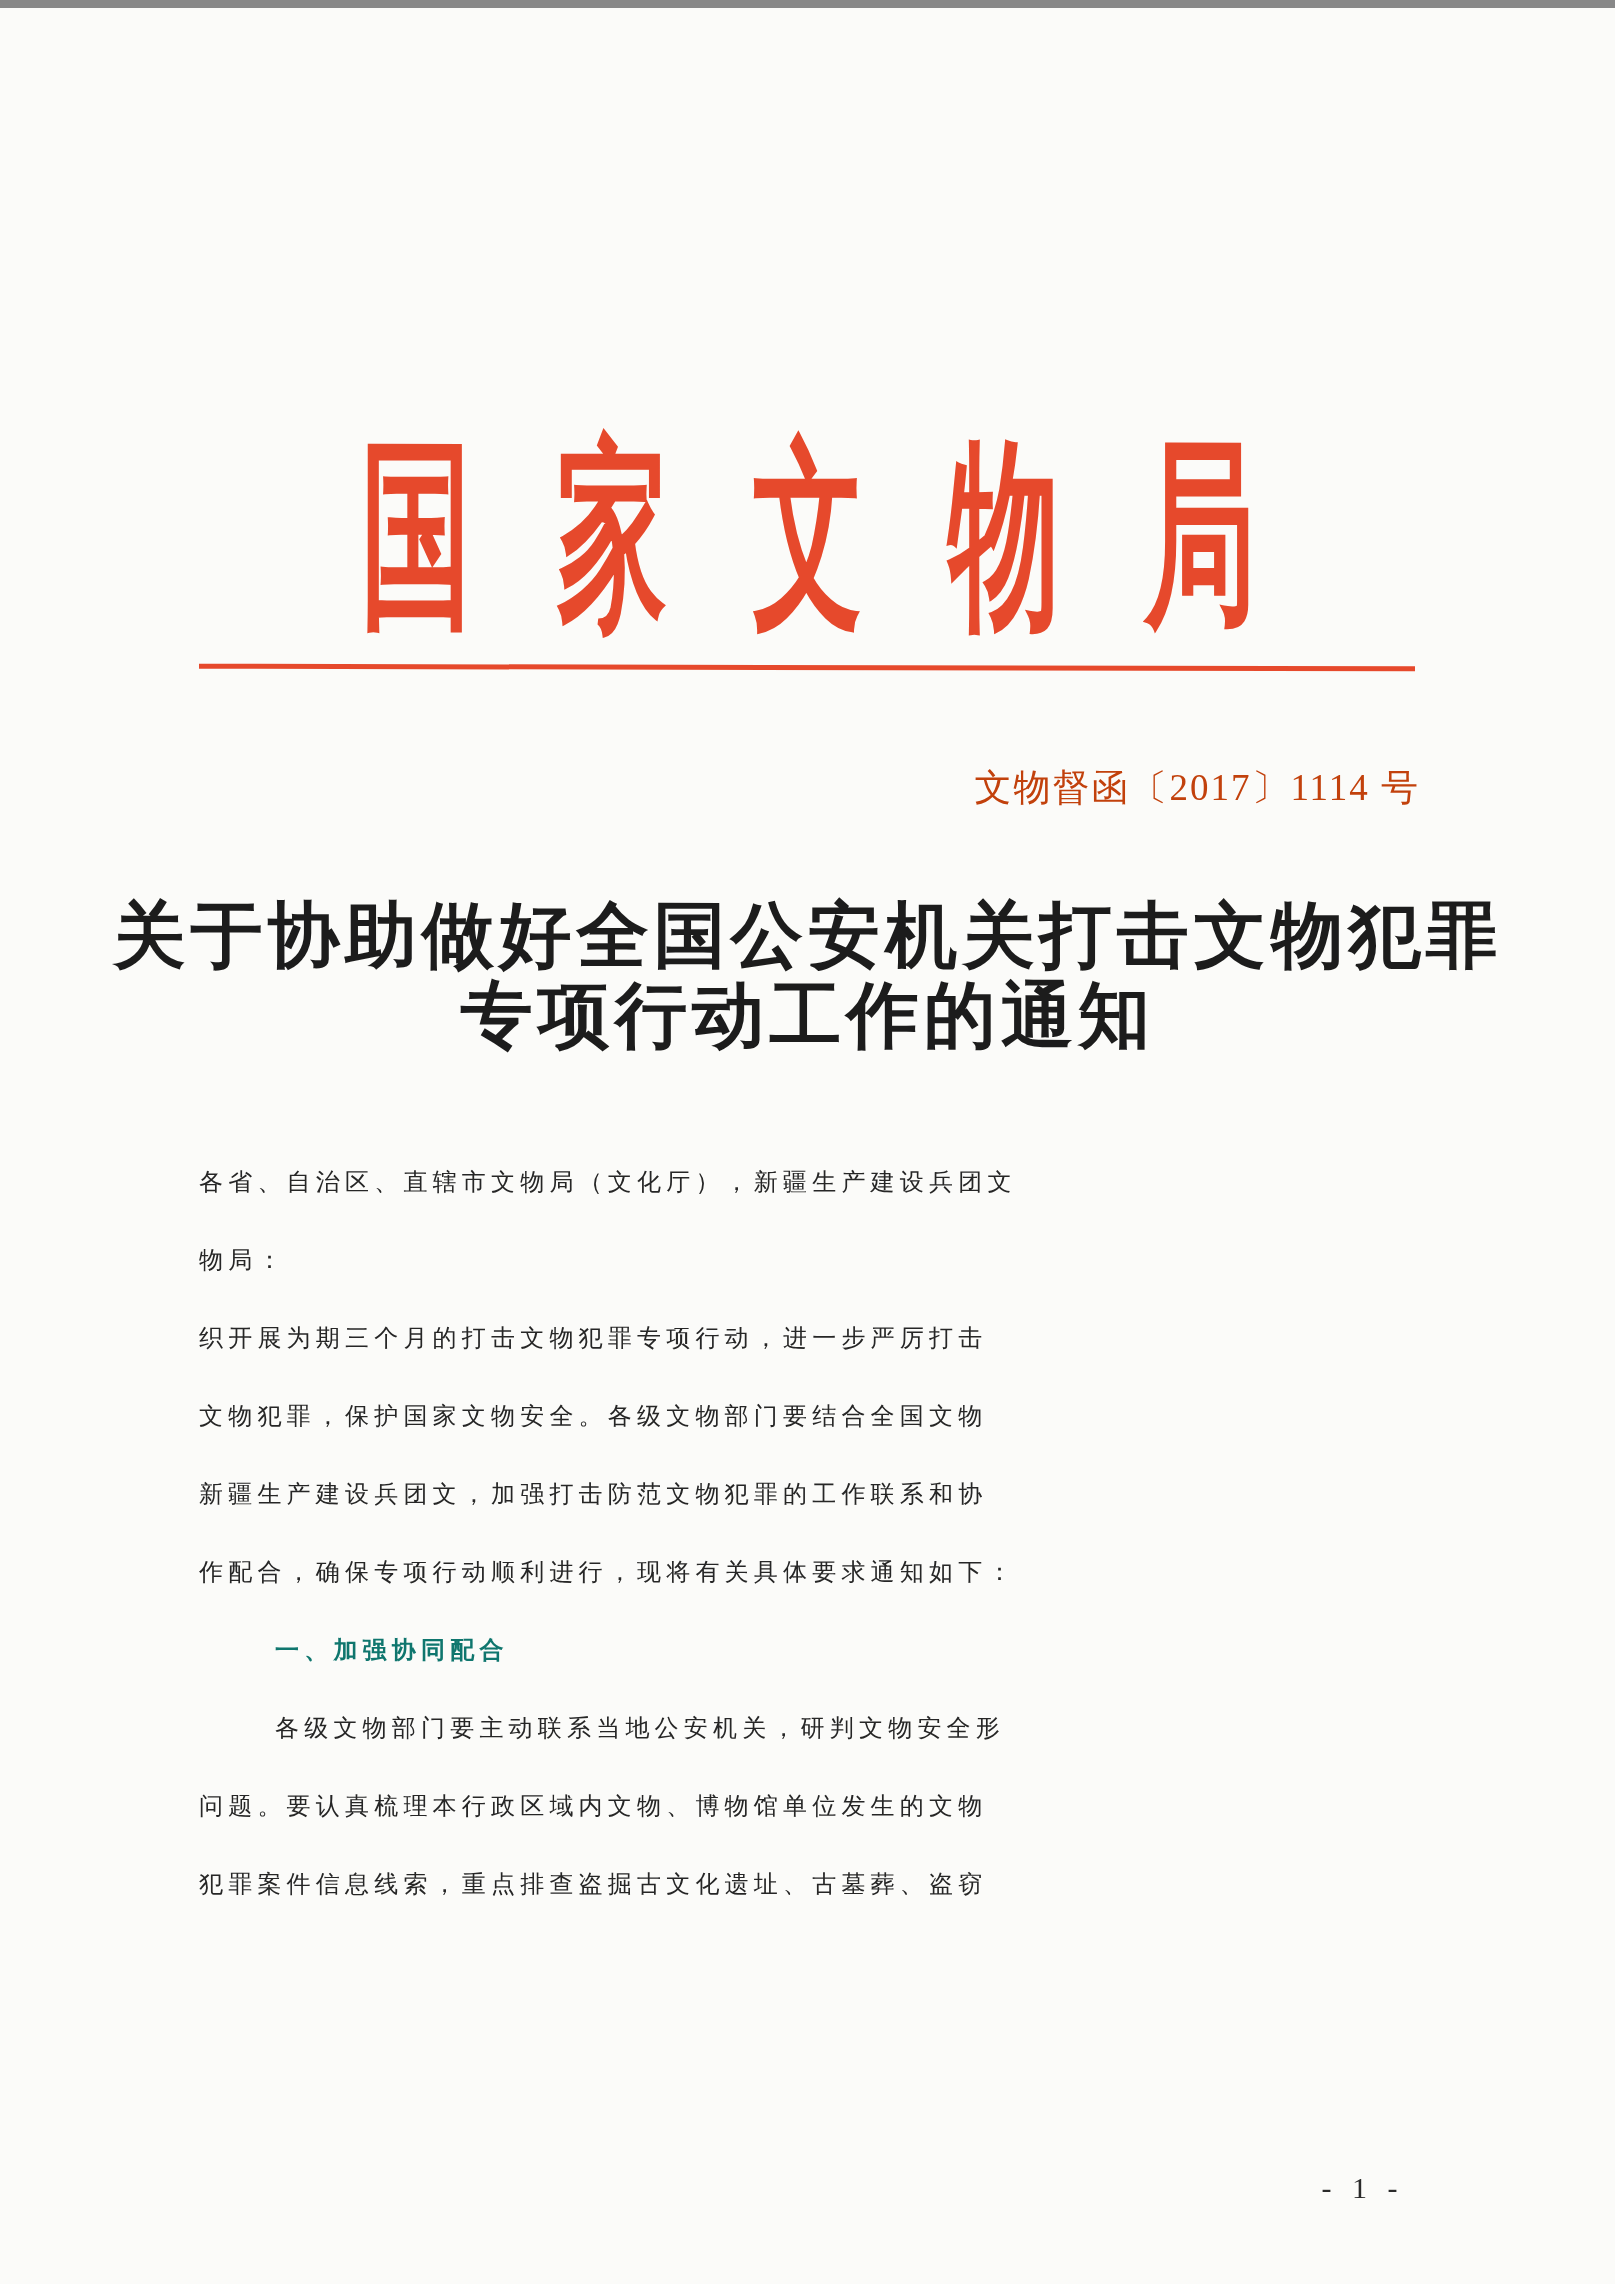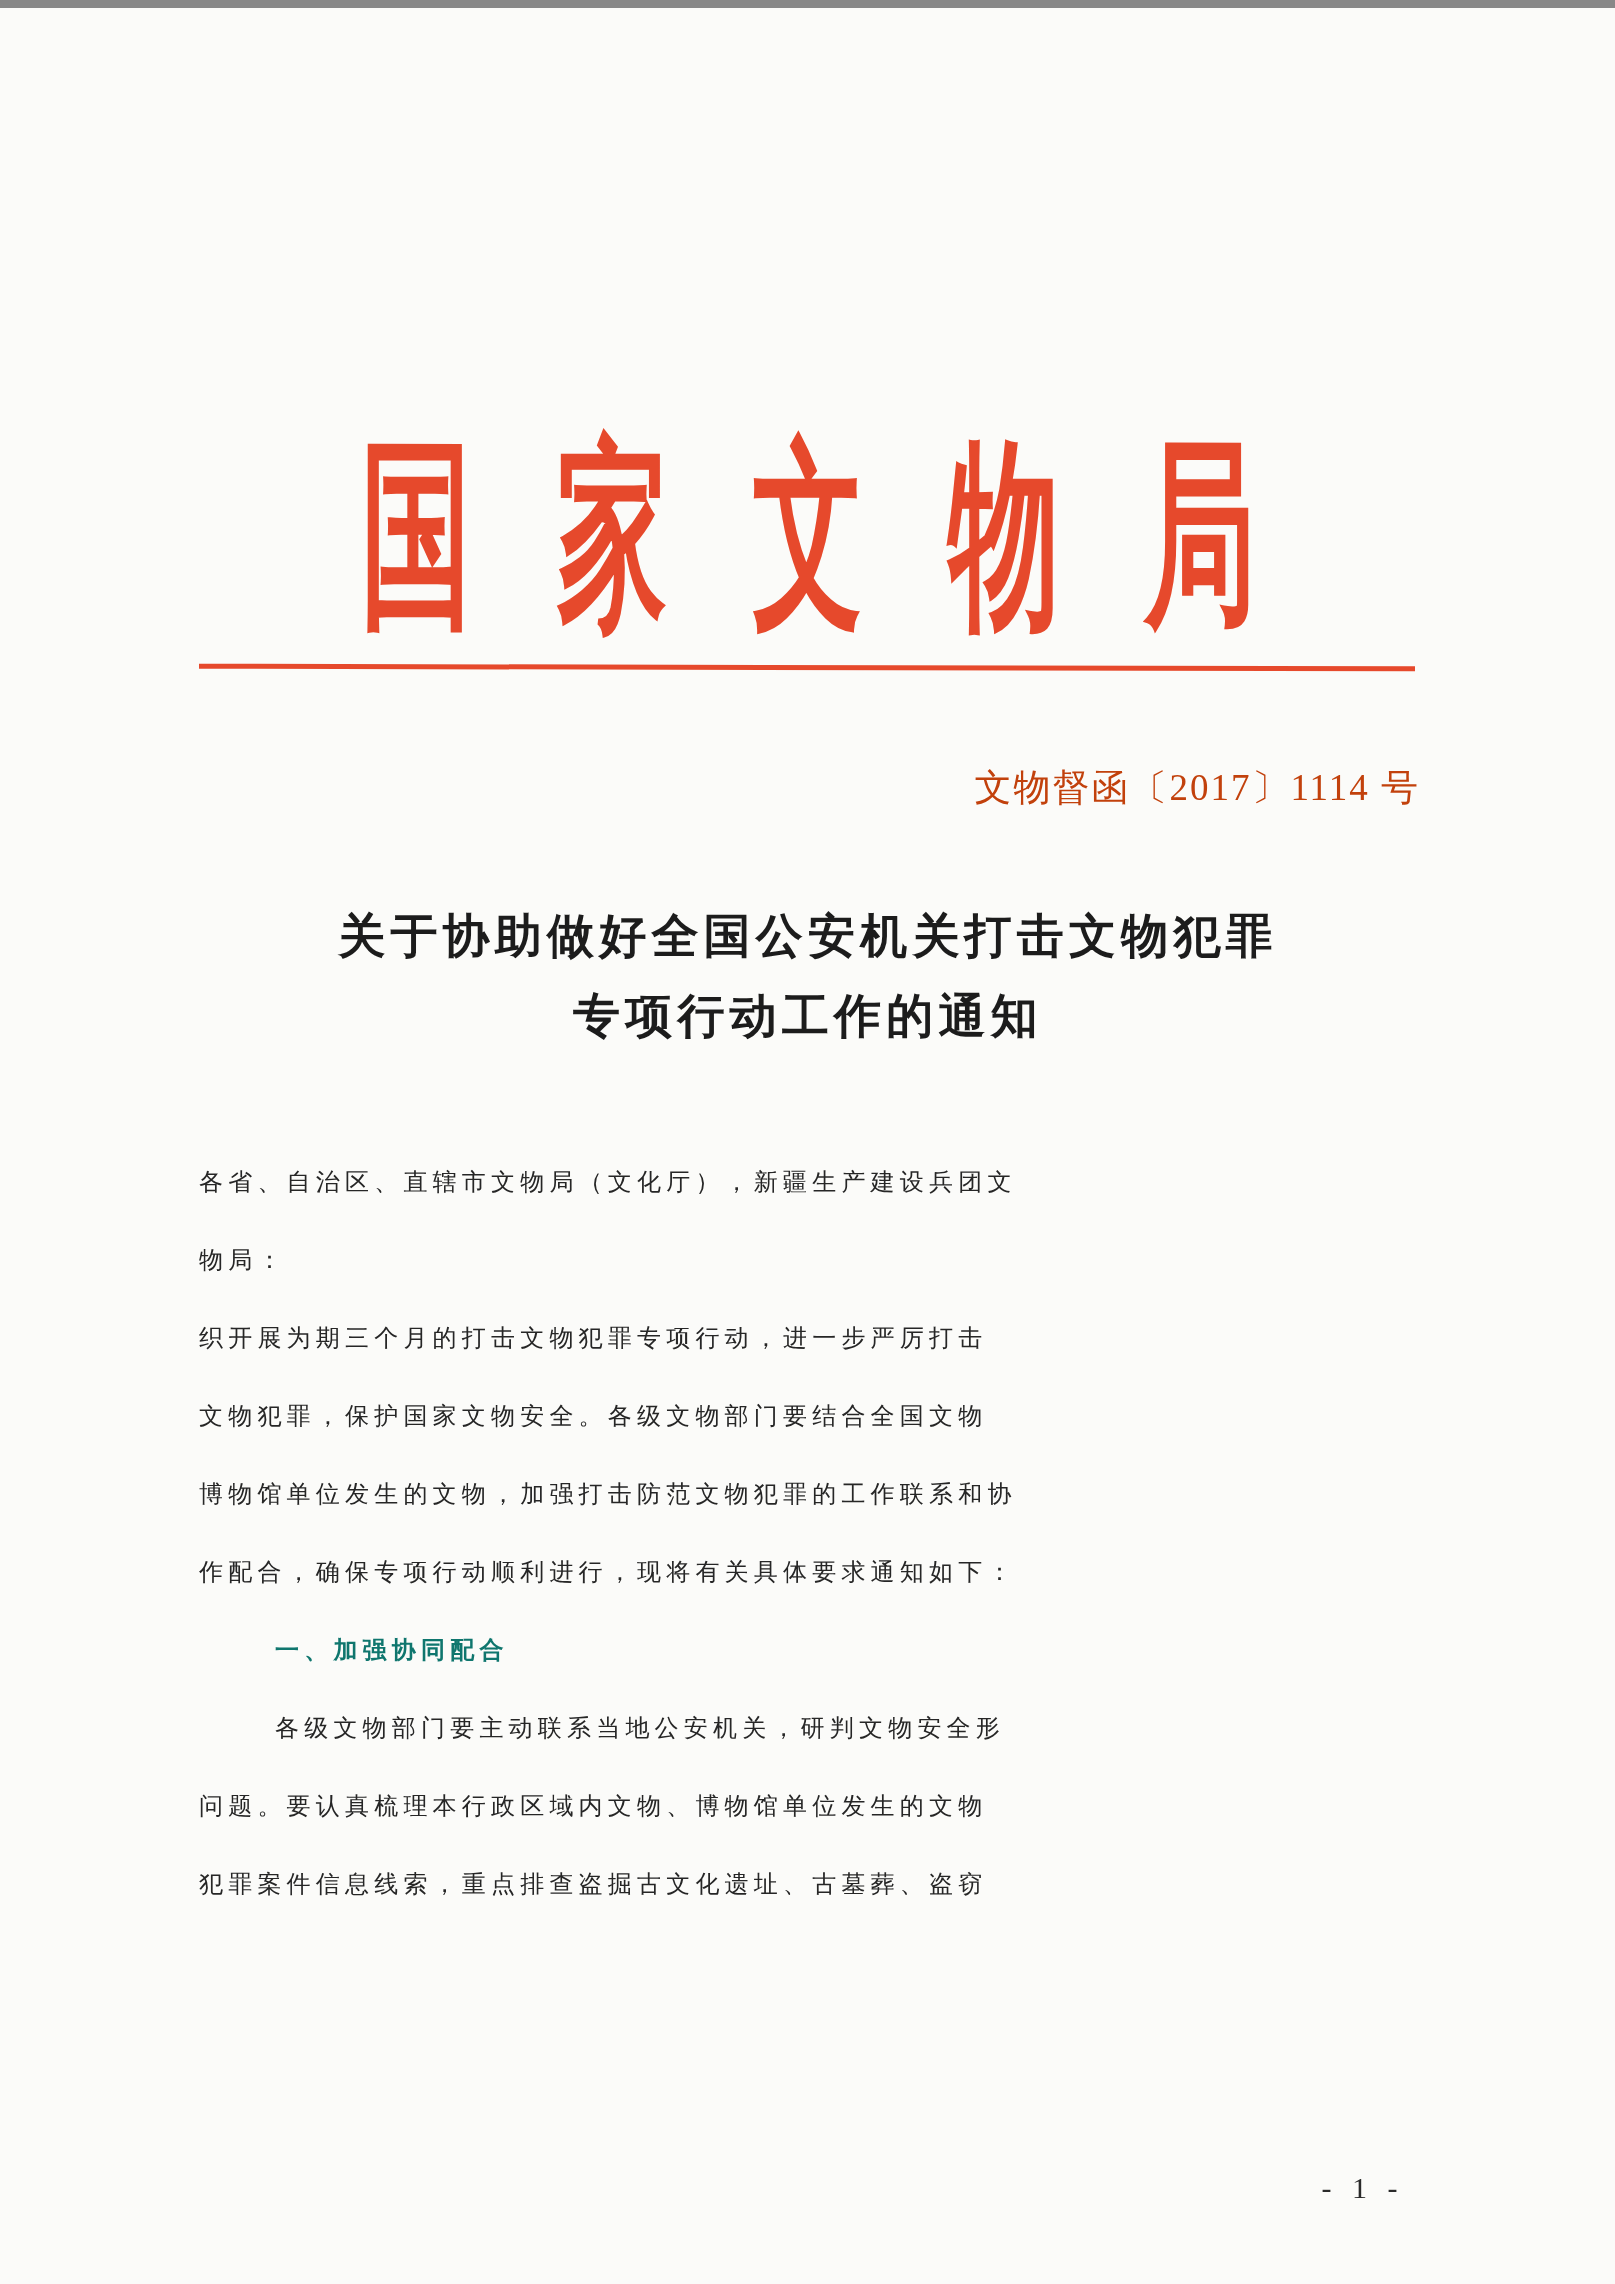--- a/index.html
+++ b/index.html
@@ -56,21 +56,21 @@
 
   
   .doc-title {
     position: absolute;
     top: 888px;
     left: 0;
     width: 100%;
     text-align: center;
     color: #1c1c1c;
     font-weight: bold;
-    font-size: 47px;
+    font-size: 72px;
     line-height: 80px;
     letter-spacing: 5.2px;
   }
 
   
   .body-block {
     position: absolute;
     top: 1135px;
     left: 199px;
     width: 1238px;
@@ -112,21 +112,21 @@
   <div class="doc-title">
     <div>关于协助做好全国公安机关打击文物犯罪</div>
     <div>专项行动工作的通知</div>
   </div>
 
   <div class="body-block">
     <div class="body-line">各省、自治区、直辖市文物局（文化厅），新疆生产建设兵团文</div>
     <div class="body-line">物局：</div>
     <div class="body-line">织开展为期三个月的打击文物犯罪专项行动，进一步严厉打击</div>
     <div class="body-line">文物犯罪，保护国家文物安全。各级文物部门要结合全国文物</div>
-    <div class="body-line">博物馆单位发生的文物，加强打击防范文物犯罪的工作联系和协</div>
+    <div class="body-line">新疆生产建设兵团文，加强打击防范文物犯罪的工作联系和协</div>
     <div class="body-line">作配合，确保专项行动顺利进行，现将有关具体要求通知如下：</div>
     <div class="body-line indent section-head">一、加强协同配合</div>
     <div class="body-line indent">各级文物部门要主动联系当地公安机关，研判文物安全形</div>
     <div class="body-line">问题。要认真梳理本行政区域内文物、博物馆单位发生的文物</div>
     <div class="body-line">犯罪案件信息线索，重点排查盗掘古文化遗址、古墓葬、盗窃</div>
   </div>
 
   <div class="page-number">- 1 -</div>
 
 </div>

